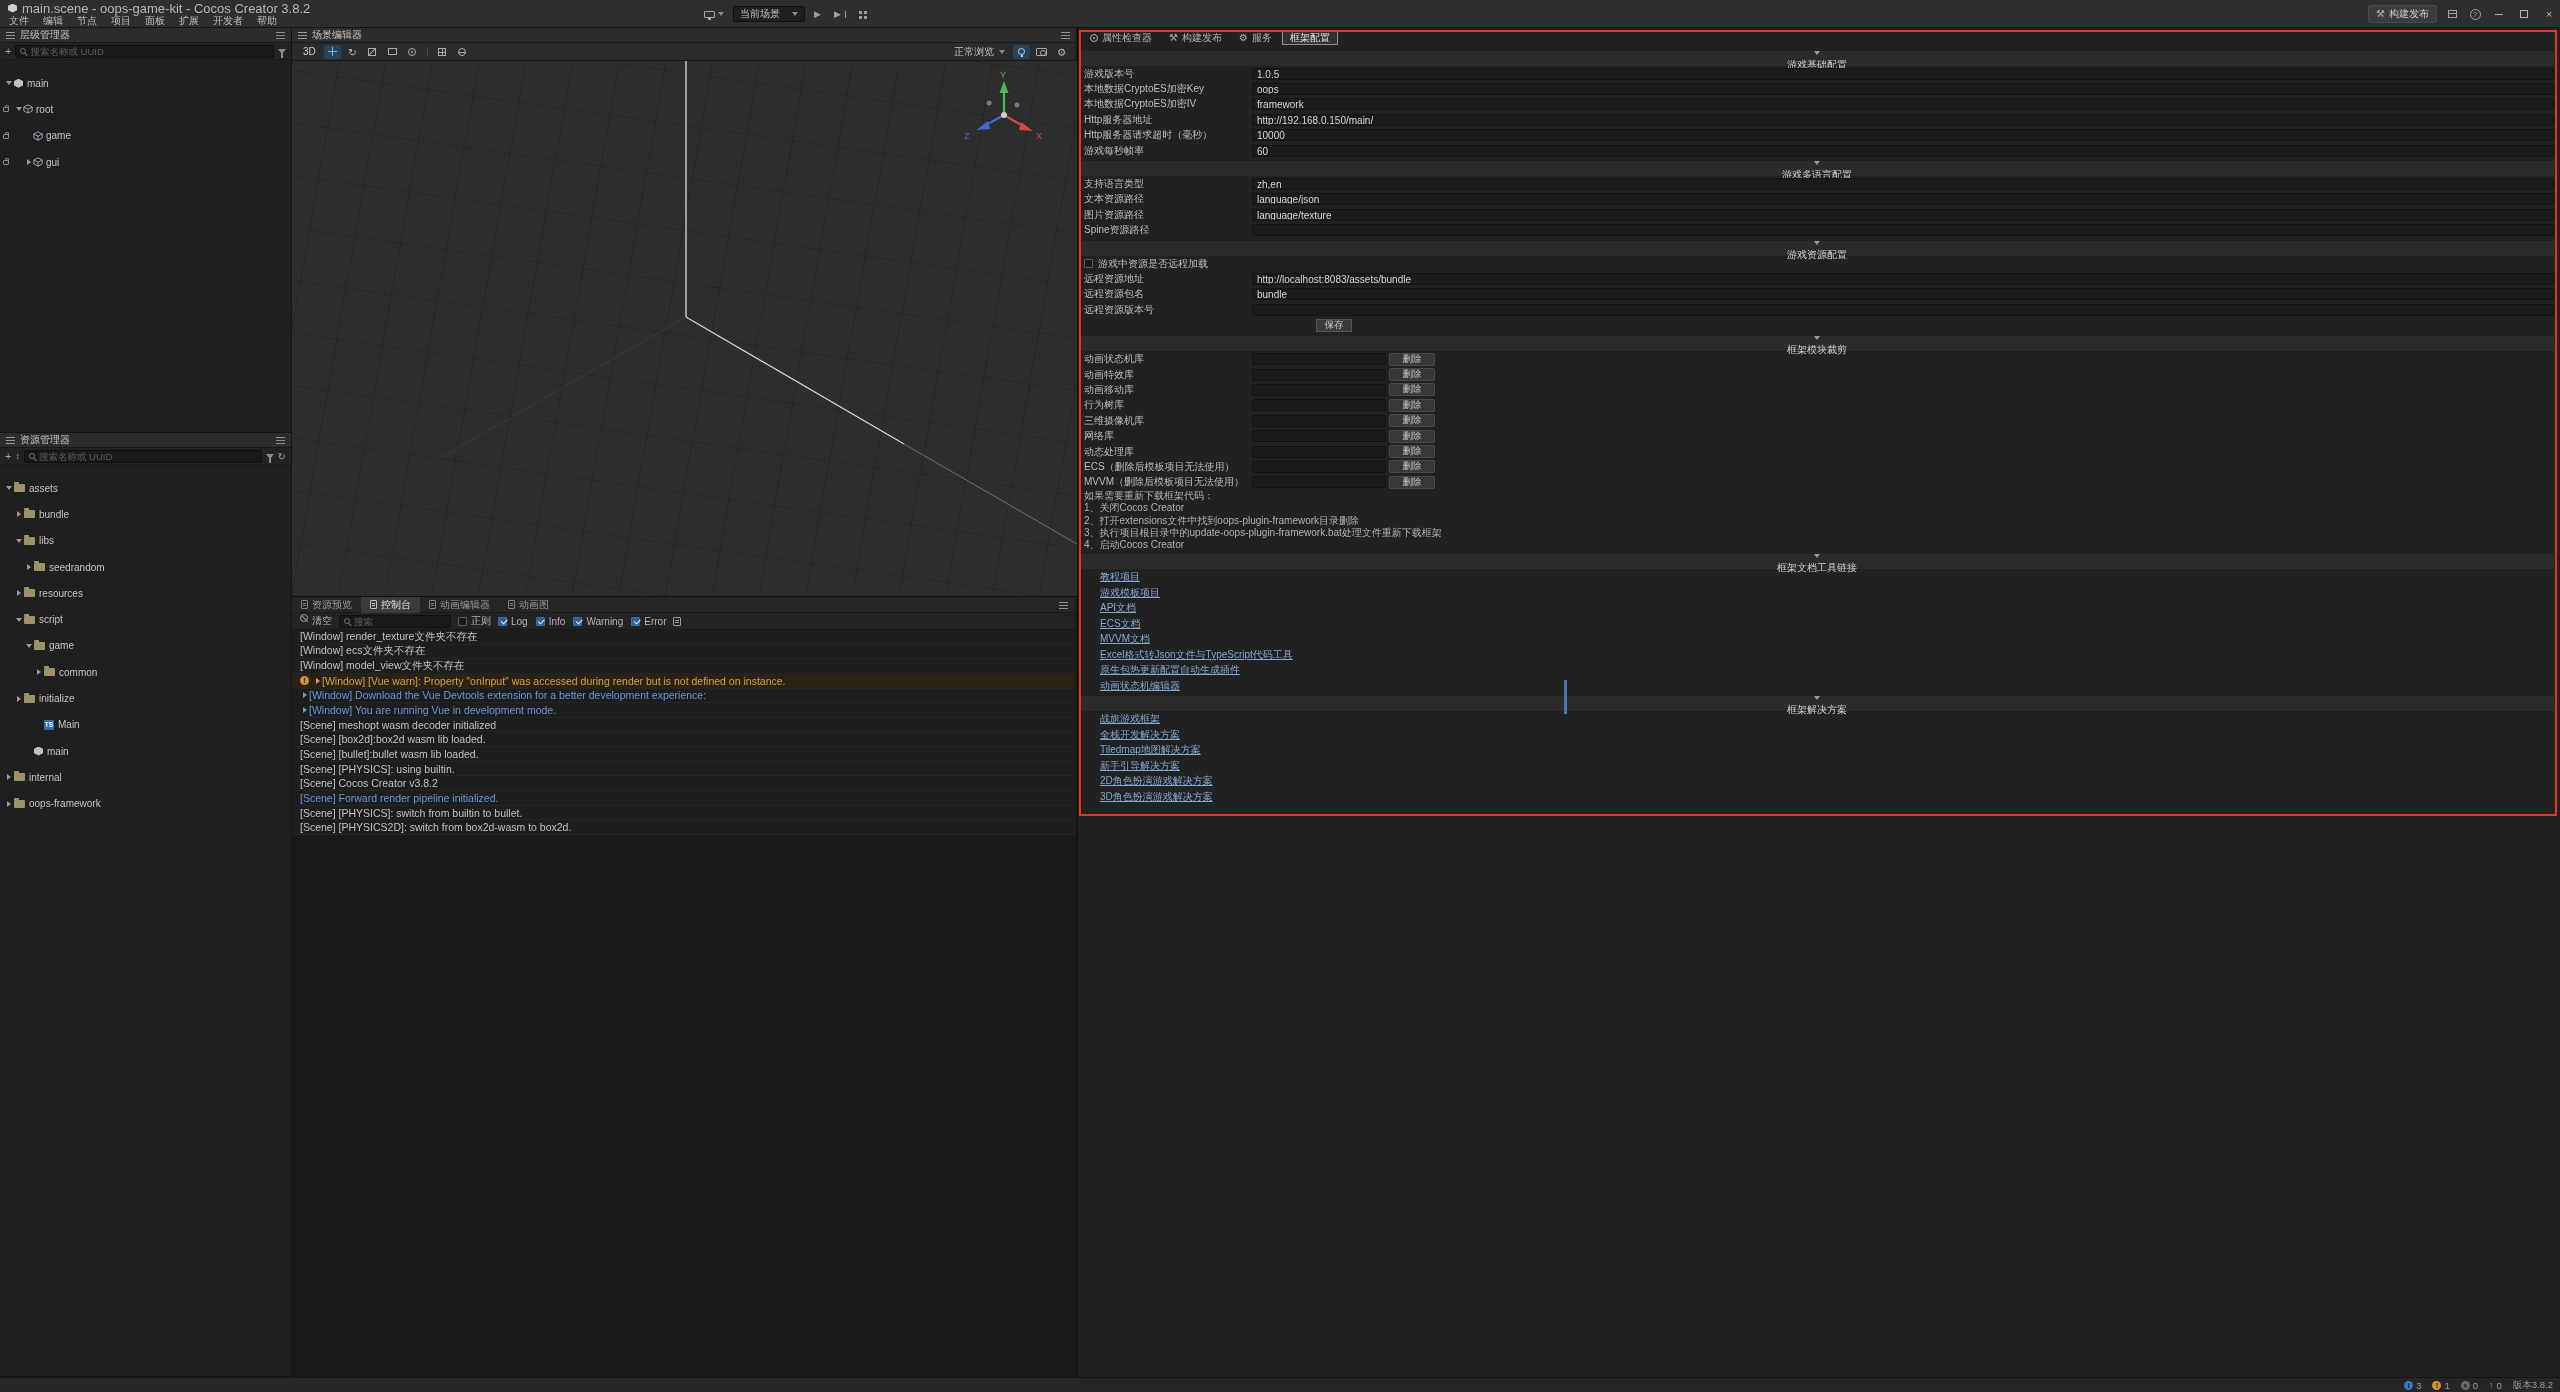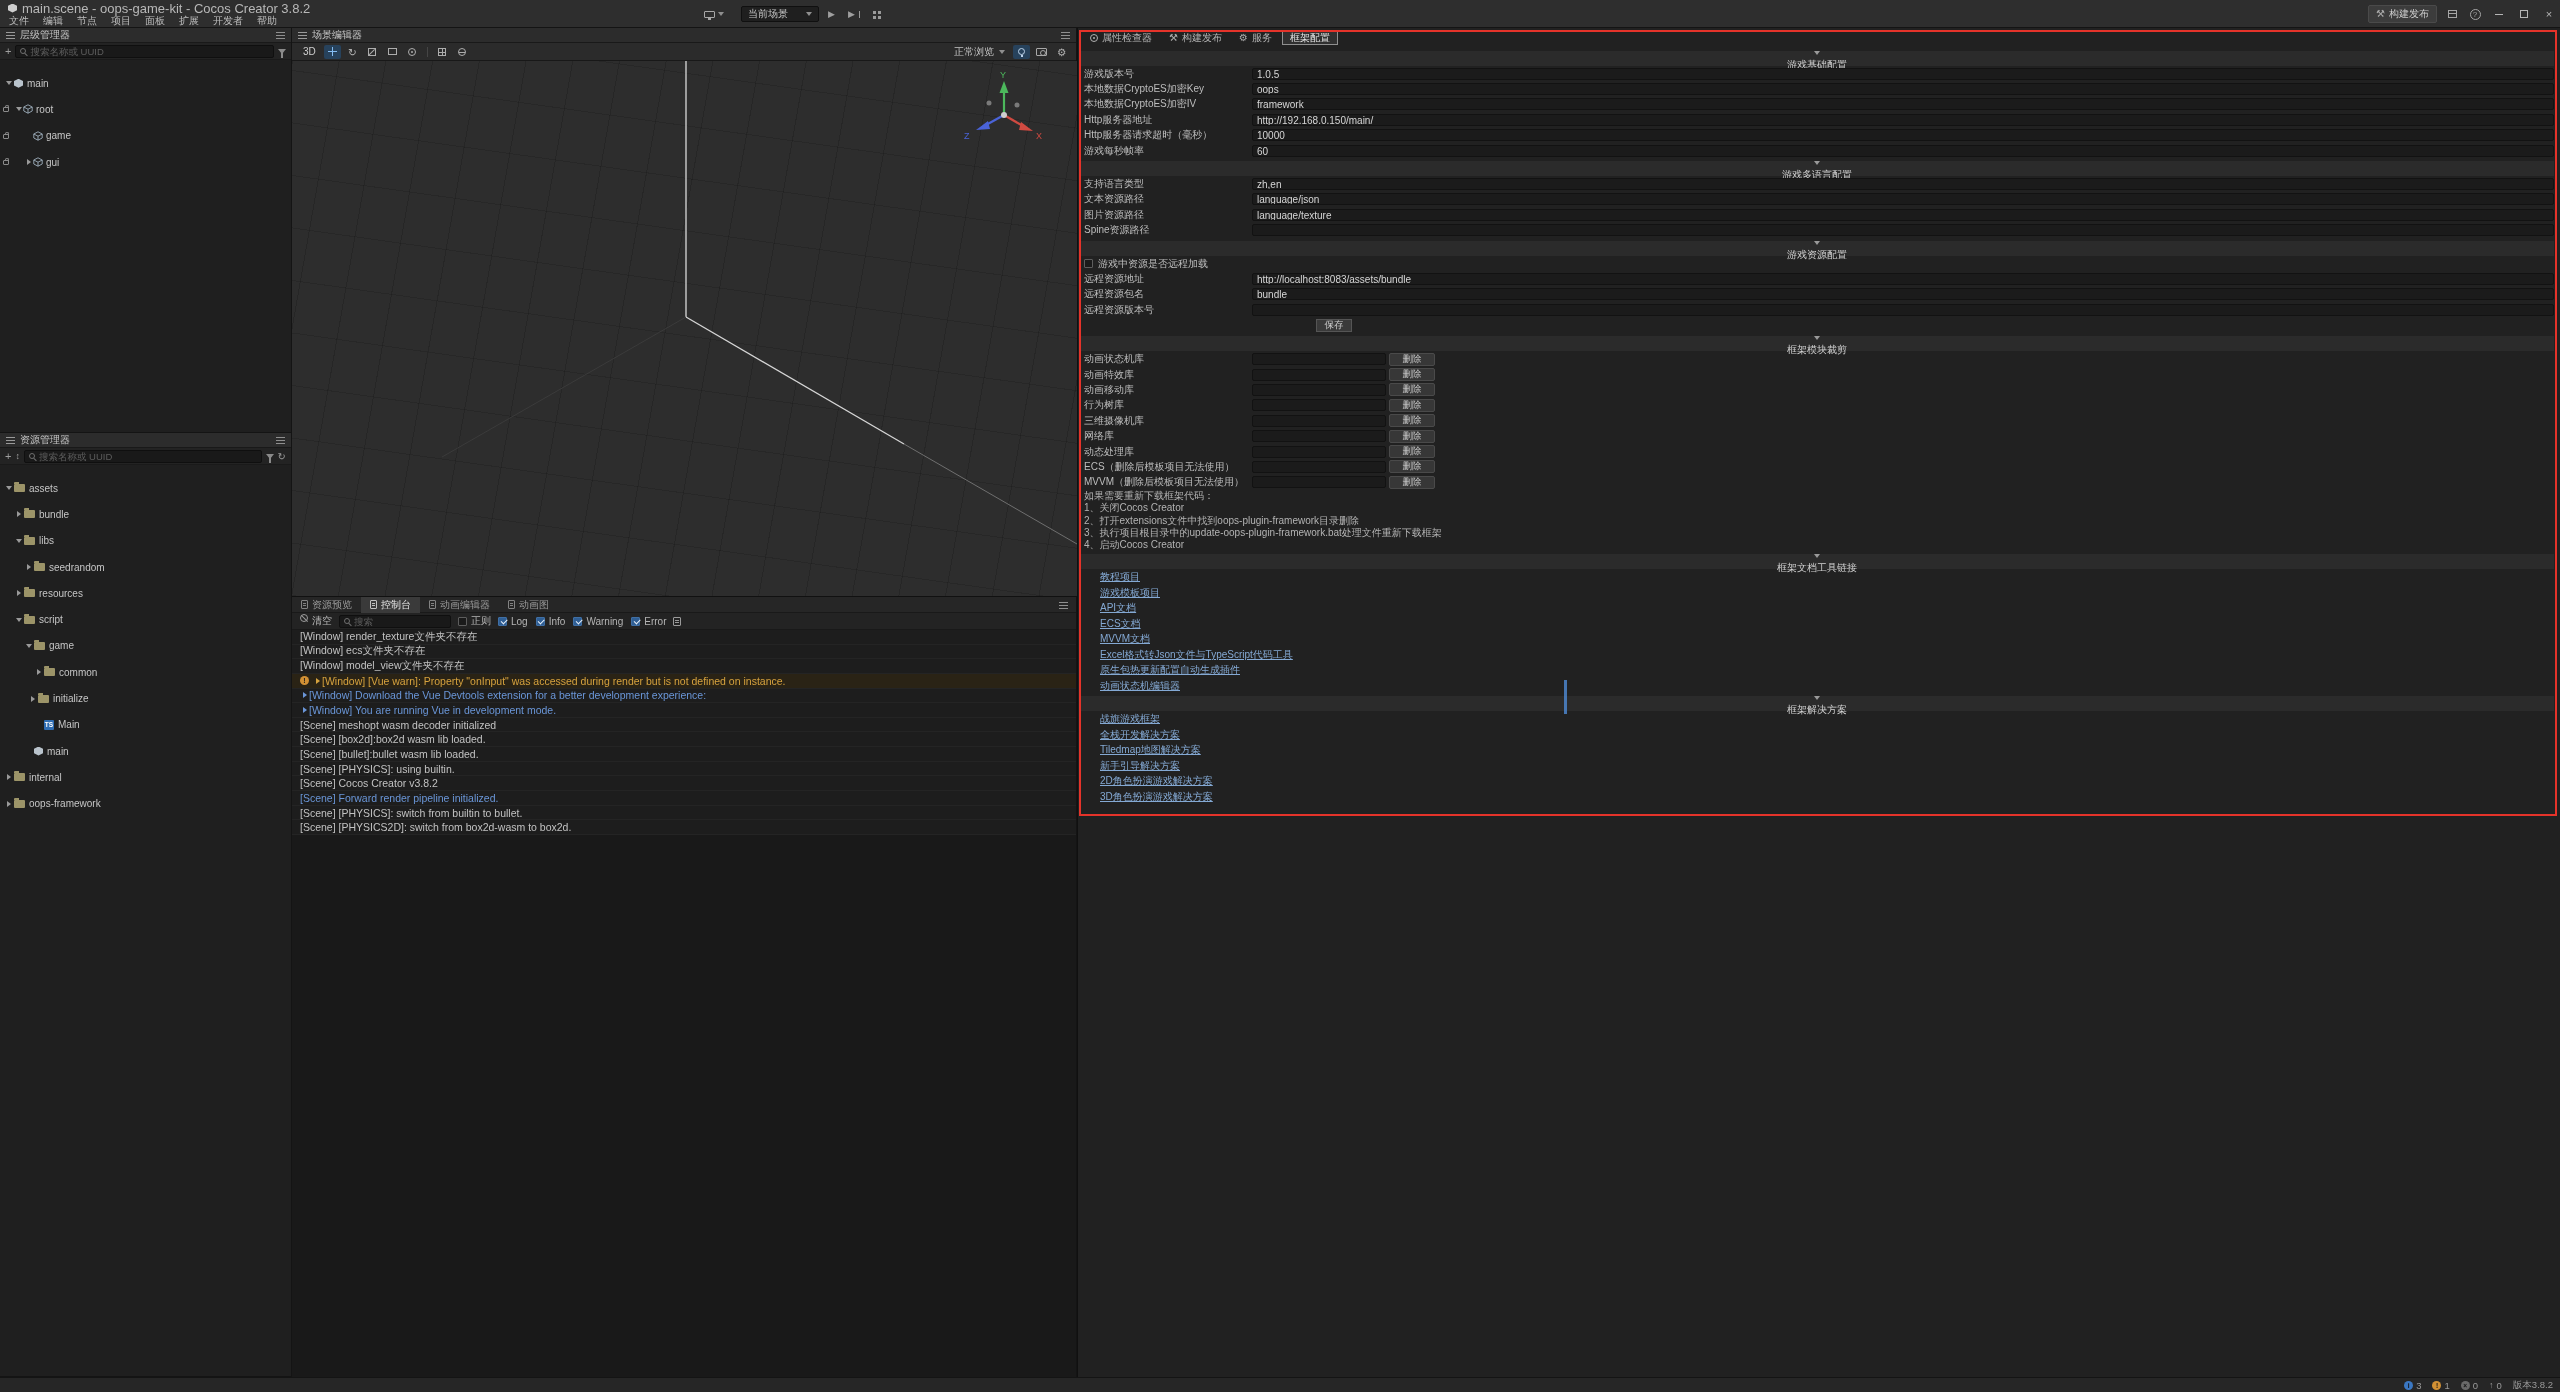--- a/index.html
+++ b/index.html
@@ -7,21 +7,21 @@
 #app{position:relative;width:2560px;height:1392px;background:#1e1e1e;overflow:hidden;color:#c8c8c8;font-size:10.5px;}
 
 
 .titlebar{position:absolute;left:0;top:0;width:2560px;height:28px;background:#2e2e2e;border-bottom:1px solid #141414;}
 .win-title{position:absolute;left:8px;top:2px;height:12px;display:flex;align-items:center;gap:5px;font-size:13px;color:#b8b8b8;}
 .cocos-logo{width:9px;height:9px;background:#cfcfcf;clip-path:polygon(50% 0,100% 25%,100% 75%,50% 100%,0 75%,0 25%);}
 .menubar{position:absolute;left:2px;top:14px;height:14px;display:flex;}
 .menu-item{padding:0 7px;line-height:14px;font-size:10px;color:#bdbdbd;cursor:default;}
 .top-center{position:absolute;left:700px;top:4px;height:20px;display:flex;align-items:center;gap:5px;}
 .tc-btn,.tc-icon{height:16px;display:flex;align-items:center;justify-content:center;gap:3px;padding:0 4px;color:#9f9f9f;font-size:9px;}
-.tc-select{height:16px;background:#1f1f1f;border:1px solid #101010;border-radius:2px;display:flex;align-items:center;gap:18px;padding:0 6px;font-size:10px;color:#c6c6c6;margin-left:8px;}
+.tc-select{height:16px;background:#1f1f1f;border:1px solid #101010;border-radius:2px;display:flex;align-items:center;gap:12px;padding:0 6px;font-size:10px;color:#c6c6c6;}
 .caret{width:0;height:0;border-left:3.5px solid transparent;border-right:3.5px solid transparent;border-top:4px solid #8f8f8f;display:inline-block;}
 .ic-monitor{width:11px;height:7px;border:1px solid #a8a8a8;border-radius:1px;position:relative;display:inline-block;}
 .ic-monitor::after{content:'';position:absolute;left:3px;bottom:-3px;width:3px;height:2px;background:#a8a8a8;}
 .ic-step{display:flex;align-items:center;}
 .bar1{display:inline-block;width:1.5px;height:7px;background:#9a9a9a;margin-left:1px;}
 .ic-gridbox{width:3px;height:3px;background:#9a9a9a;box-shadow:5px 0 #9a9a9a,0 5px #9a9a9a,5px 5px #9a9a9a;display:inline-block;margin:0 3px 3px 0;}
 .top-right{position:absolute;right:2px;top:0;height:28px;display:flex;align-items:center;gap:7px;}
 .build-btn{height:18px;background:#3c3c3c;border:1px solid #4a4a4a;border-radius:2px;display:flex;align-items:center;gap:4px;padding:0 7px;font-size:10px;color:#cdcdcd;}
 .gl{font-size:10px;line-height:1;color:#ababab;}
 .tr-icon{width:16px;height:16px;display:flex;align-items:center;justify-content:center;color:#a5a5a5;}
@@ -333,21 +333,21 @@
           <span class="ic-folder"></span>
           <span class="tlabel">game</span>
         </div>
         <div class="trow" style="padding-left: 34px;">
           <span class="arr">
             <span class="tri tri-r"></span>
           </span>
           <span class="ic-folder"></span>
           <span class="tlabel">common</span>
         </div>
-        <div class="trow" style="padding-left: 28px;">
+        <div class="trow" style="padding-left: 14px;">
           <span class="arr">
             <span class="tri tri-r"></span>
           </span>
           <span class="ic-folder"></span>
           <span class="tlabel">initialize</span>
         </div>
         <div class="trow" style="padding-left: 34px;">
           <span class="arr"></span>
           <span class="ic-ts">TS</span>
           <span class="tlabel">Main</span>

